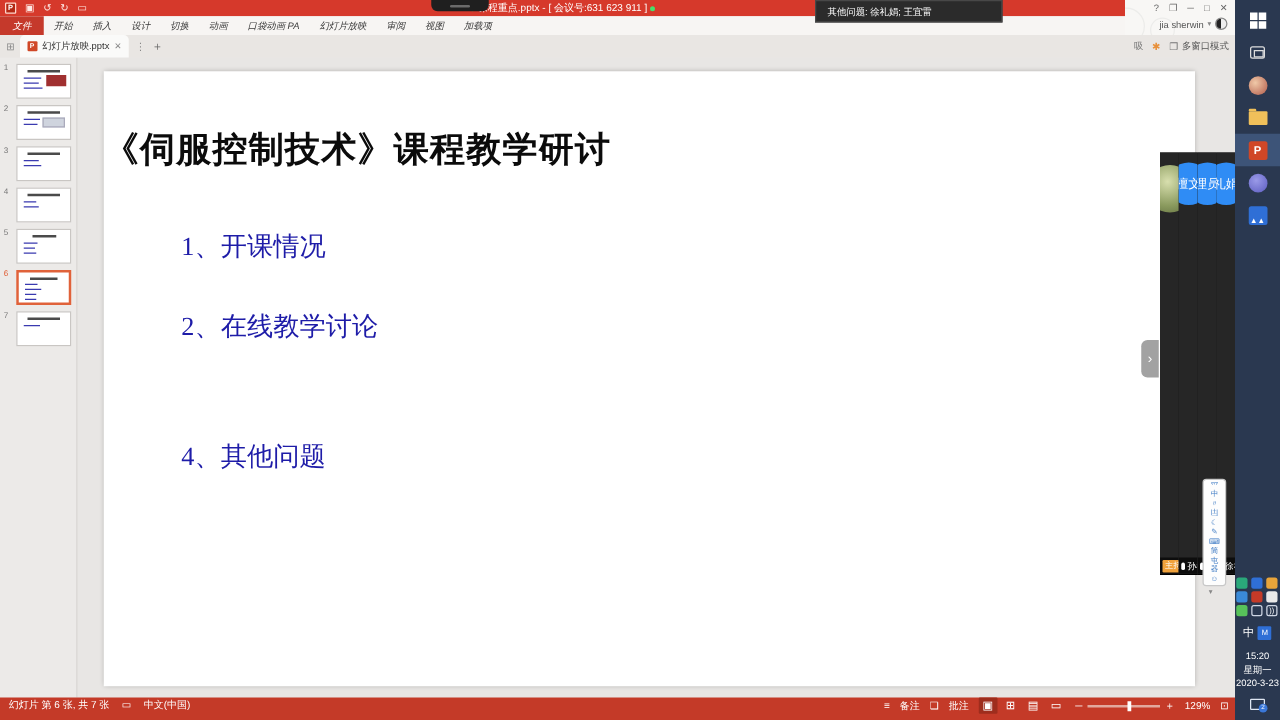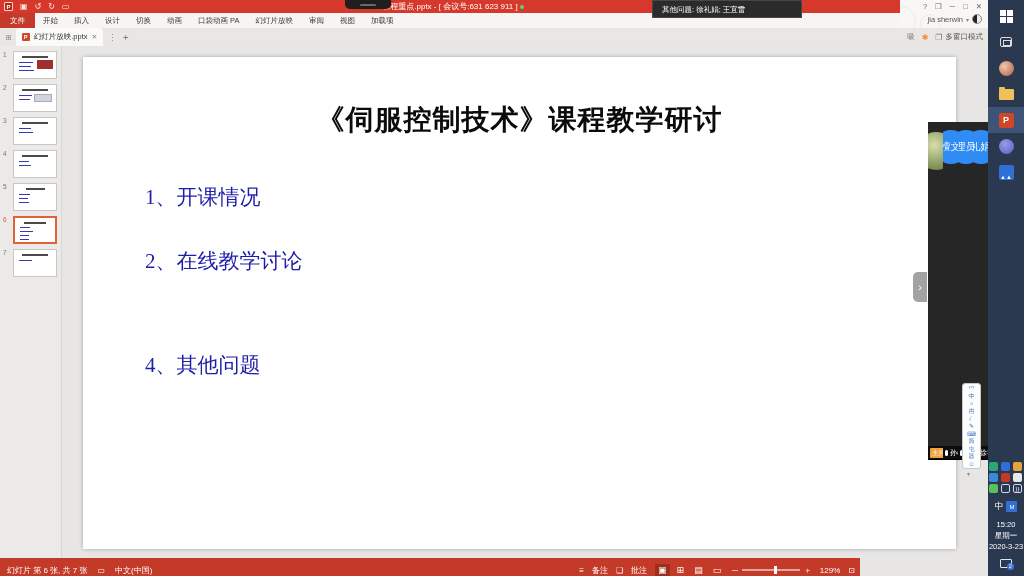--- a/index.html
+++ b/index.html
@@ -42,21 +42,21 @@
   .toast { position:absolute; left:652px; top:0; width:150px; height:18px; background:#2b2b2b; border:1px solid #484848; color:#fff; font-size:7.5px; line-height:17px; padding-left:9px; z-index:40; }
 
   
   .corner { position:absolute; left:900px; top:0; width:88px; height:28px; background:#f8f7f5; z-index:21; overflow:hidden; }
   .deco { position:absolute; border:1px solid #ececea; border-radius:50%; }
   .win-controls { position:absolute; right:6px; top:2px; display:flex; gap:8px; font-size:7.5px; color:#666; }
   .acct { position:absolute; right:6px; top:14px; display:flex; align-items:center; gap:3px; font-size:7.5px; color:#555; }
   .yinyang { width:10px; height:10px; border-radius:50%; background:linear-gradient(90deg,#222 50%,#eee 50%); border:1px solid #888; }
 
   
-  .menubar { position:absolute; left:0; top:13px; width:900px; height:15px; background:#f7f5f3; display:flex; align-items:stretch; z-index:20; }
+  .menubar { position:absolute; left:0; top:13px; width:900px; height:15px; background:#f7f5f3; display:flex; align-items:stretch; z-index:20;font-style:italic; }
   .menu-item { font-size:7.5px; color:#3a3a3a; padding:0 8px; display:flex; align-items:center; }
   .menu-item.active { background:#c5392b; color:#fff; padding:0 10px; }
 
   
   .tabbar { position:absolute; left:0; top:28px; width:988px; height:18px; background:#e9e6e3; z-index:19; display:flex; align-items:center; }
   .tab-grid-ic { font-size:8px; color:#8a8a8a; margin:0 4px 0 5px; }
   .doc-tab { height:18px; background:#fafaf9; border-radius:4px 4px 0 0; display:flex; align-items:center; gap:4px; padding:0 6px; }
   .tab-ppt { width:8px; height:8px; background:#d04727; border-radius:1px; color:#fff; font-size:5.5px; font-weight:bold; display:flex; align-items:center; justify-content:center; }
   .doc-tab .lbl { font-size:7.5px; color:#333; }
   .doc-tab .x { font-size:7px; color:#888; }
@@ -76,42 +76,42 @@
   .thumb.sel .t-box { border:2px solid #e0623a; }
   .thumb.sel .t-num { color:#e0623a; }
   .tl { position:absolute; left:20%; top:4px; width:60%; height:2px; background:#4a4a4a; }
   .bl { position:absolute; left:5px; height:1px; background:#3a3ab0; }
   .redblob { position:absolute; right:3px; top:8px; width:16px; height:9px; background:#a03030; }
   .graytab { position:absolute; right:4px; top:9px; width:18px; height:8px; background:#cfd4de; border:1px solid #aab; }
 
   
   .canvas { position:absolute; left:62px; top:46px; width:926px; height:512px; background:#e8e6e4; }
   .slide { position:absolute; left:21px; top:11px; width:873px; height:492px; background:#fff; box-shadow:0 0 4px rgba(0,0,0,.28); }
-  .s-title { position:absolute; left:0; right:0; top:44px; text-align:center; font-family:"Liberation Serif","DejaVu Serif",serif; font-weight:bold; font-size:28px; color:#0b0b0b; letter-spacing:1px; }
+  .s-title { position:absolute; left:0; right:0; top:44px; text-align:left; font-family:"Liberation Serif","DejaVu Serif",serif; font-weight:bold; font-size:28px; color:#0b0b0b; letter-spacing:1px; }
   .s-item { position:absolute; left:62px; font-family:"Liberation Serif","DejaVu Serif",serif; font-size:21px; color:#1e1ca8; }
 
   
   .chevron { position:absolute; left:913px; top:272px; width:14px; height:30px; background:#a2a2a2; border-radius:5px 0 0 5px; color:#fff; font-size:11px; display:flex; align-items:center; justify-content:center; z-index:50; }
   .meetpanel { position:absolute; left:928px; top:122px; width:60px; height:338px; background:#141414; z-index:45; display:flex; flex-direction:row; }
   .ptile { position:relative; flex:1; background:#262626; border-bottom:1px solid #000; overflow:hidden; }
   .p-photo { position:absolute; left:50%; top:10px; transform:translateX(-50%); width:38px; height:38px; border-radius:50%; background:radial-gradient(circle at 45% 35%, #d8dfae, #8a9a5e 60%, #5d6b3c); }
   .p-circ { position:absolute; left:50%; top:8px; transform:translateX(-50%); width:34px; height:34px; border-radius:50%; background:#2f8cf5; color:#fff; font-size:10px; display:flex; align-items:center; justify-content:center; }
   .p-label { position:absolute; left:0; right:0; bottom:0; height:13px; background:rgba(8,8,8,.82); display:flex; align-items:center; gap:2px; padding:0 2px; color:#fff; font-size:7px; white-space:nowrap; overflow:hidden; }
   .badge-host { background:#f0a23c; color:#fff; font-size:6.5px; padding:0 2px; line-height:10px; border-radius:1px; flex:none; }
   .mic { width:3px; height:6px; background:#fff; border-radius:2px; flex:none; position:relative; }
   .mic.green { background:#3ddc55; }
   .share-ic { width:7px; height:5px; border:1px solid #fff; border-radius:1px; flex:none; }
 
   
   .imebar { position:absolute; left:962px; top:383px; width:19px; height:86px; background:#fdfdfd; border:1px solid #c8c8c8; border-radius:3px; z-index:60; display:flex; flex-direction:column; align-items:center; justify-content:space-evenly; }
   .imebar span { font-size:6px; color:#3a78c3; line-height:1; }
   .ime-arrow { position:absolute; left:967px; top:470px; font-size:6px; color:#888; z-index:60; }
 
   
-  .statusbar { position:absolute; left:0; top:558px; width:860px; height:18px; background:#c43a28; color:#fff; display:flex; align-items:flex-end; font-size:8px; z-index:20; }
+  .statusbar { position:absolute; left:0; top:558px; width:988px; height:18px; background:#c43a28; color:#fff; display:flex; align-items:flex-start; font-size:8px; z-index:20; }
   .sb-left { display:flex; align-items:center; gap:10px; padding-left:7px; }
   .sb-right { margin-left:auto; display:flex; align-items:center; gap:8px; padding-right:5px; }
   .sb-ic { font-size:8px; }
   .views { display:flex; align-items:center; gap:4px; }
   .views span { font-size:9px; padding:1px 3px; }
   .views .on { background:#9e2d1d; border-radius:1px; }
   .zoomctl { display:flex; align-items:center; gap:4px; }
   .ztrack { position:relative; width:58px; height:2px; background:#e2a89e; }
   .zthumb { position:absolute; left:32px; top:-3px; width:3px; height:8px; background:#fff; }
 </style>

